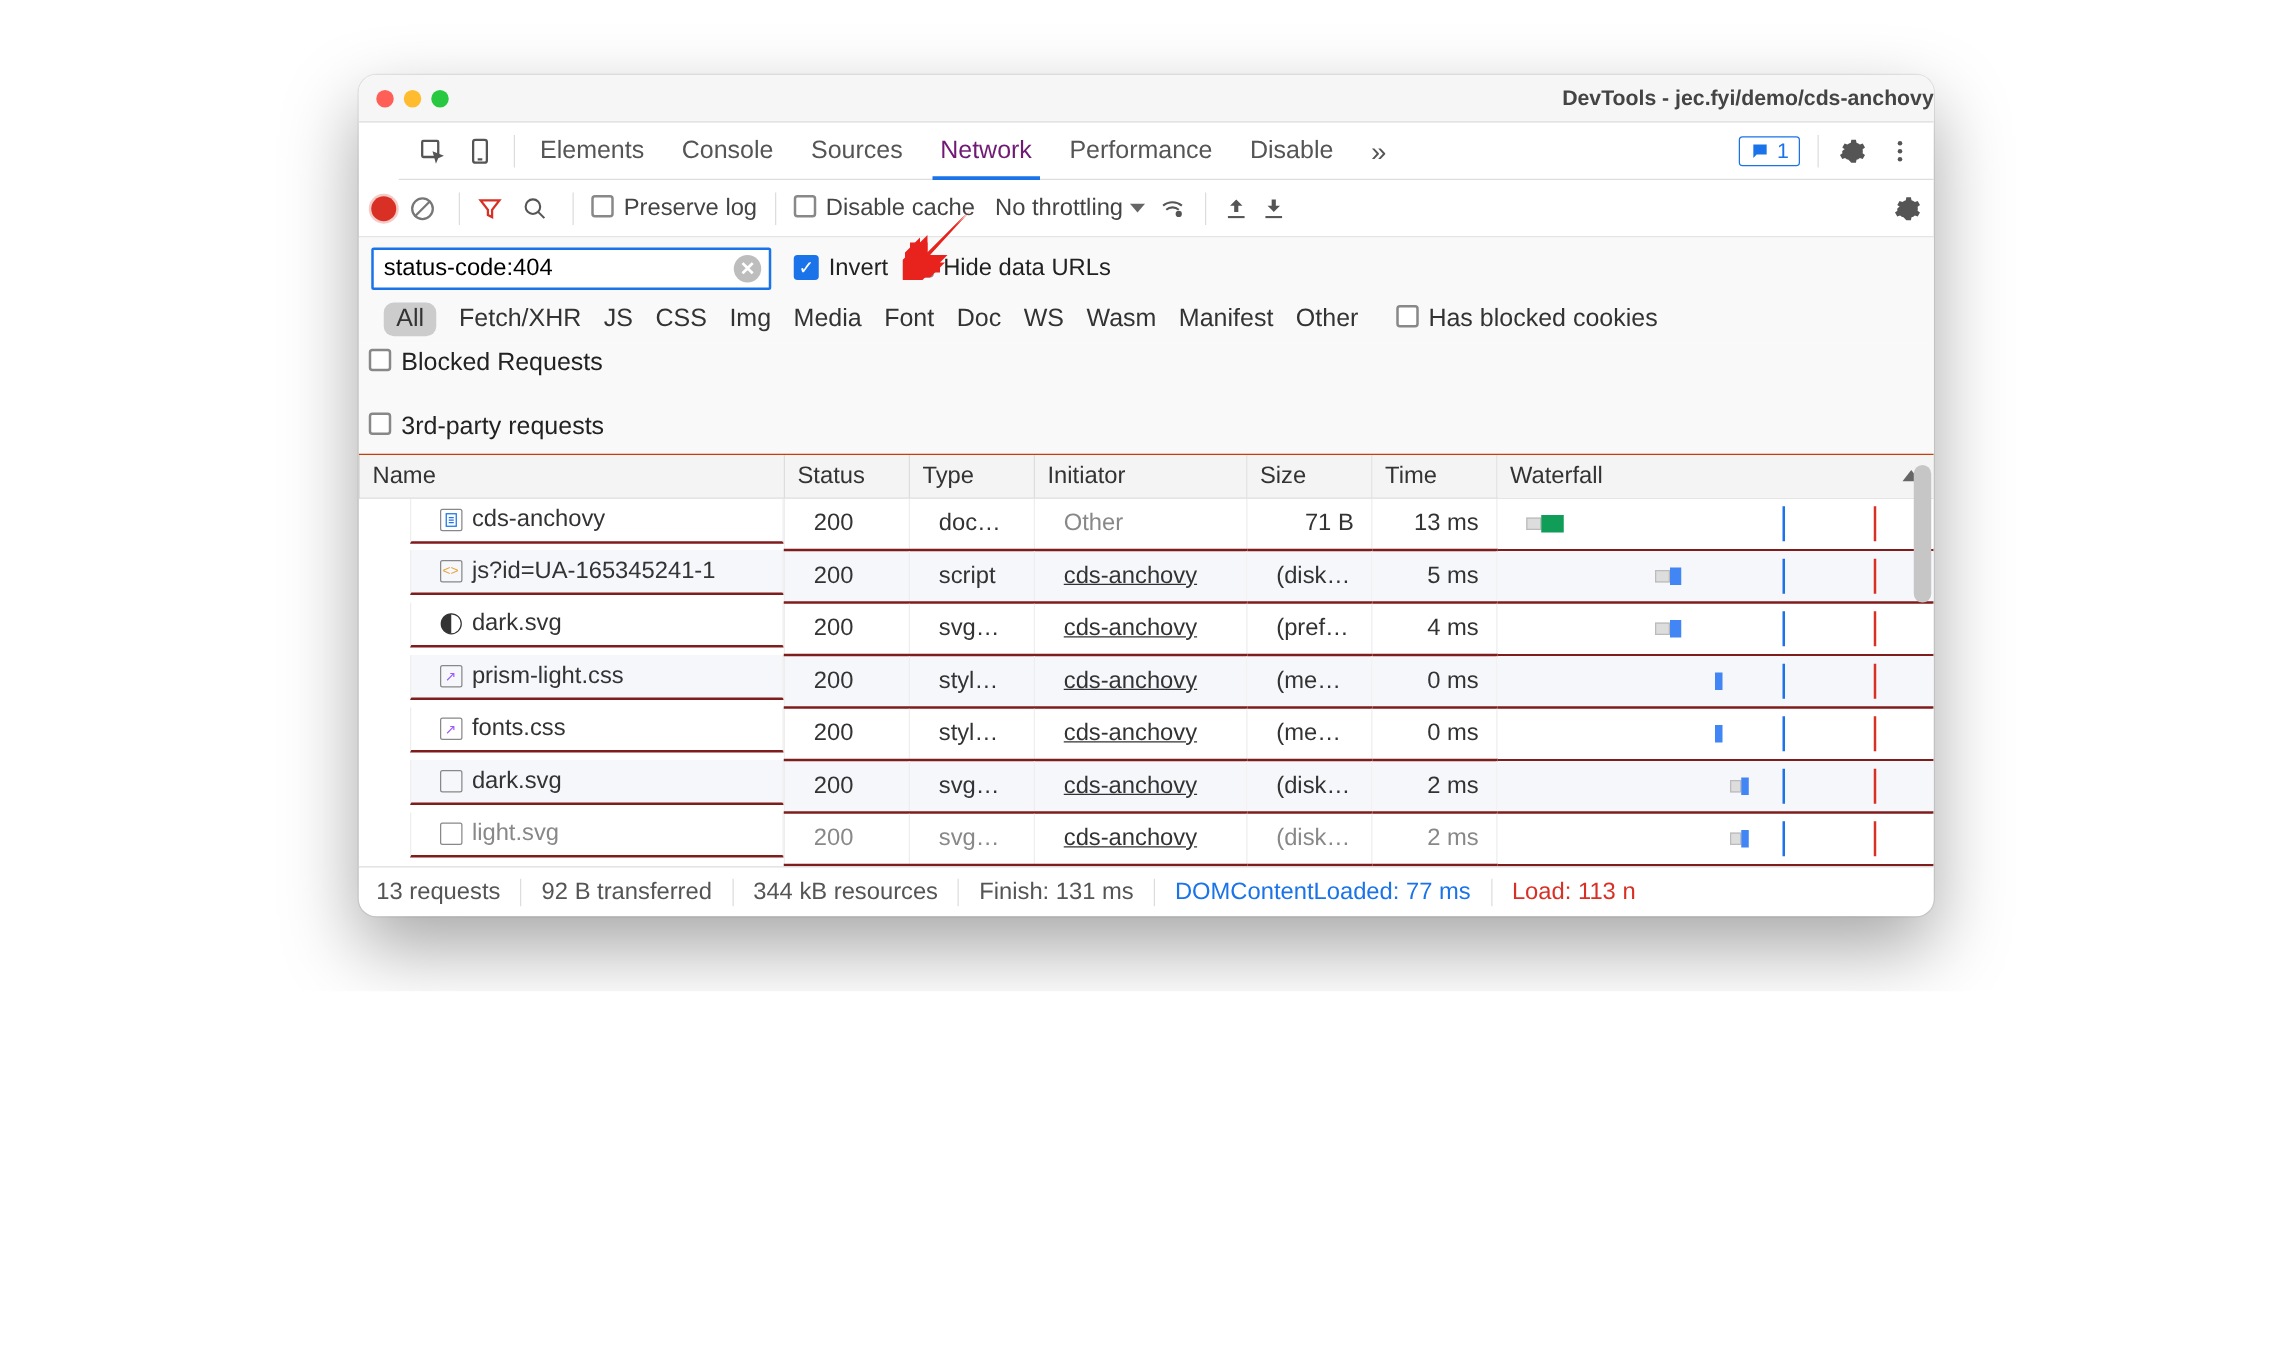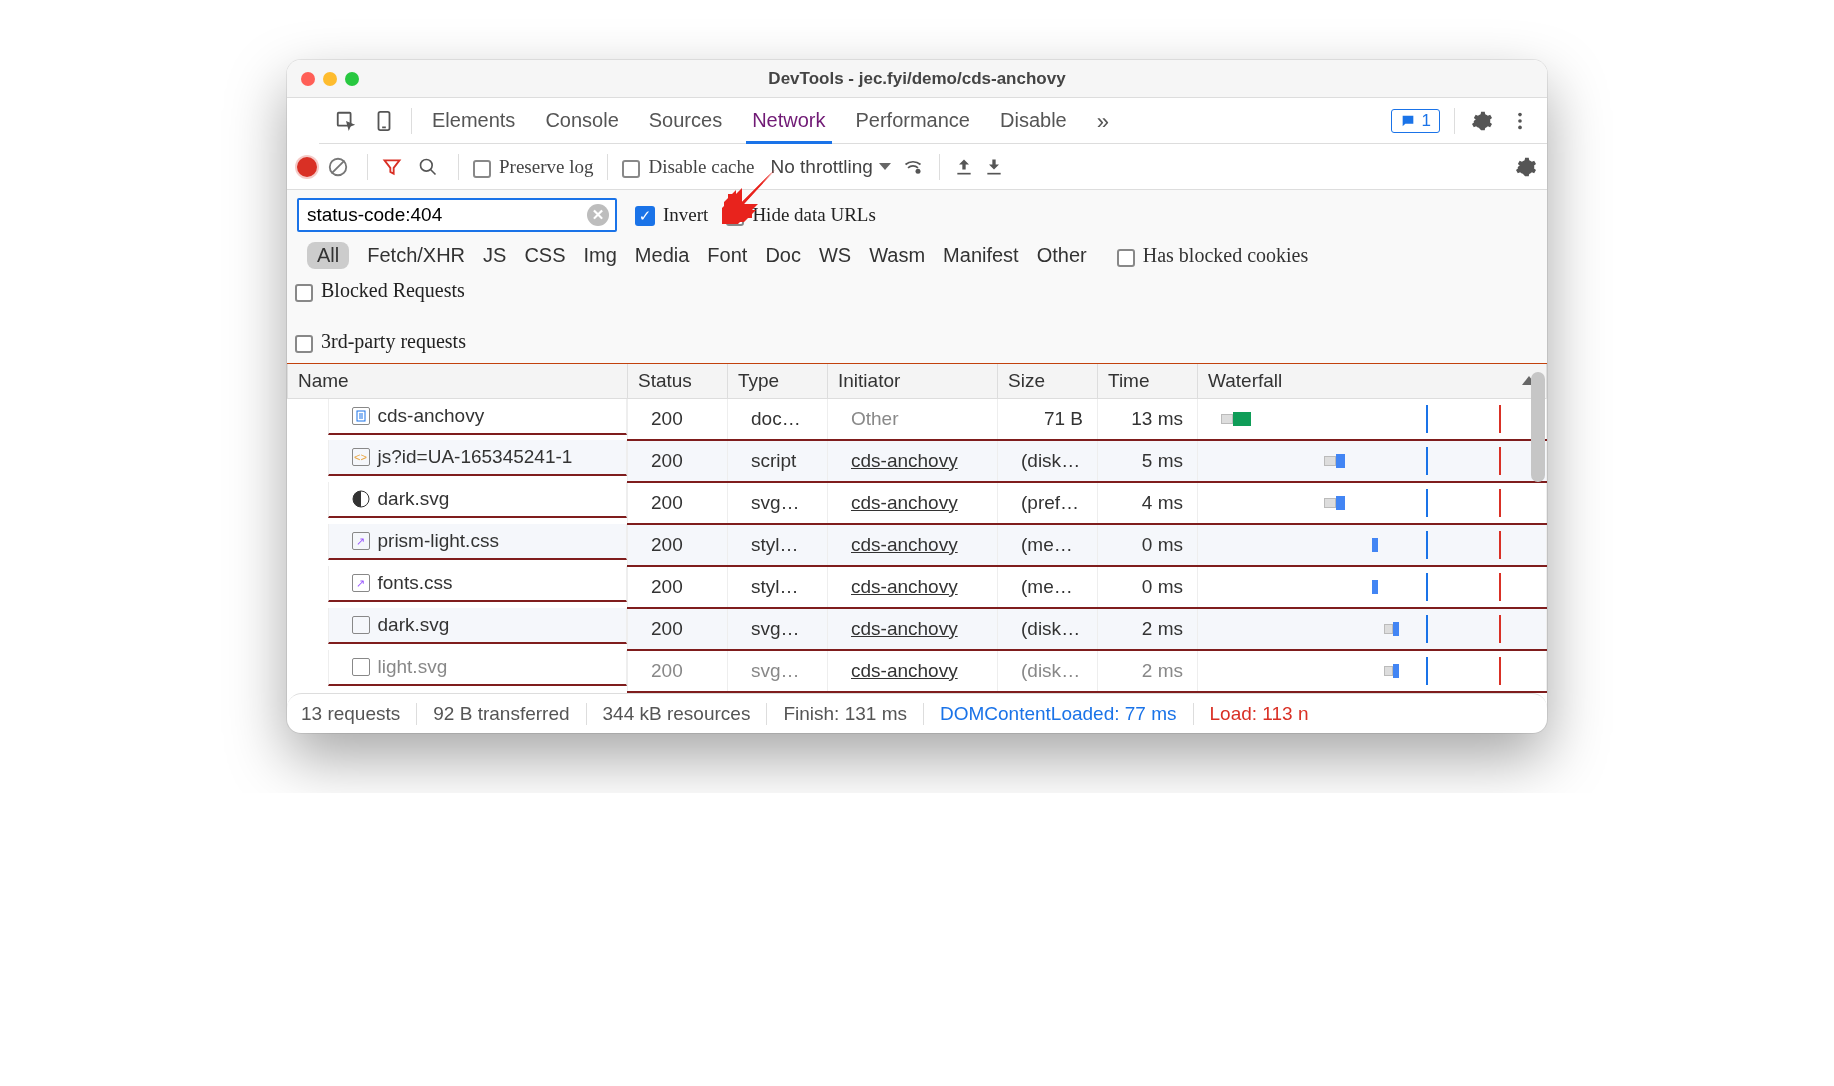--- a/index.html
+++ b/index.html
@@ -28,21 +28,21 @@
     align-items: center;
     padding: 0 14px;
     position: relative;
     border-bottom: 1px solid #ddd;
     background: #f6f6f6;
   }
   .traffic { display:flex; gap:8px; }
   .dot { width:14px; height:14px; border-radius:50%; }
   .dot.red{background:#ff5f57;} .dot.yellow{background:#febc2e;} .dot.green{background:#28c840;}
   .title {
-    position:absolute; left:0; right:0; text-align:center;
+    position:absolute; left:0; right:0; text-align:right;
     font-weight:600; font-size:17px; color:#444;
   }
   
   .tab-row {
     height:46px;
     border-bottom: 1px solid #ddd;
     display:flex; align-items:center;
     padding: 0 10px;
     gap:4px;
     color:#555;
@@ -65,21 +65,21 @@
   }
   
   .toolbar {
     height:46px; border-bottom:1px solid #ddd;
     display:flex; align-items:center; padding:0 10px; gap:10px;
     font-size:19px; color:#444;
   }
   .record { width:20px; height:20px; border-radius:50%; background:#d93025; box-shadow:0 0 0 2px rgba(217,48,37,0.25);}
   .toolbar .sep { width:1px; height:26px; background:#ddd; margin:0 4px;}
   .chk-box { width:18px; height:18px; border:2px solid #888; border-radius:3px; display:inline-block; background:#fff;}
-  .chk-wrap { display:flex; align-items:flex-end; gap:8px;font-family:Liberation Serif, serif; }
+  .chk-wrap { display:flex; align-items:flex-start; gap:8px; }
   .select-like { display:flex; align-items:center; gap:6px; color:#444; }
   .caret-down { width:0;height:0;border-left:6px solid transparent;border-right:6px solid transparent;border-top:7px solid #666;}
   
   .filter-row1 {
     padding: 8px 10px 4px; display:flex; align-items:center; gap:18px;
     border-bottom: none;
     background:#f9f9f9;
     font-size:19px;
     position:relative;
   }
@@ -159,21 +159,21 @@
   .wf-track { position:relative; height:28px; }
   .wf-bar { position:absolute; top:7px; height:14px; background:#4285f4; }
   .wf-pre { position:absolute; top:9px; height:10px; background:#ddd; border:1px solid #bbb;}
   .wf-green { background:#0f9d58 !important; }
   .wf-line-blue{ position:absolute; top:0; bottom:0; left:68%; width:2px; background:#1a73e8;}
   .wf-line-red{ position:absolute; top:0; bottom:0; left:92%; width:2px; background:#d93025;}
   
   .statusbar {
     height:40px; border-top:1px solid #ddd;
     display:flex; align-items:center; gap:0; padding:0 14px;
-    font-size:19px; color:#555; overflow:hidden;border-radius:15px;
+    font-size:19px; color:#555; overflow:hidden;
   }
   .statusbar .seg { padding:0 16px; border-right:1px solid #ddd; white-space:nowrap;}
   .statusbar .seg:first-child{padding-left:0;}
   .statusbar .seg:last-child{border-right:none;}
   .statusbar .dcl{ color:#1a73e8;}
   .statusbar .load{ color:#d93025;}
   
   .table-wrap{ position:relative; overflow:hidden; }
   .scroll-thumb{
     position:absolute; right:2px; top:8px; width:14px; height:110px;

